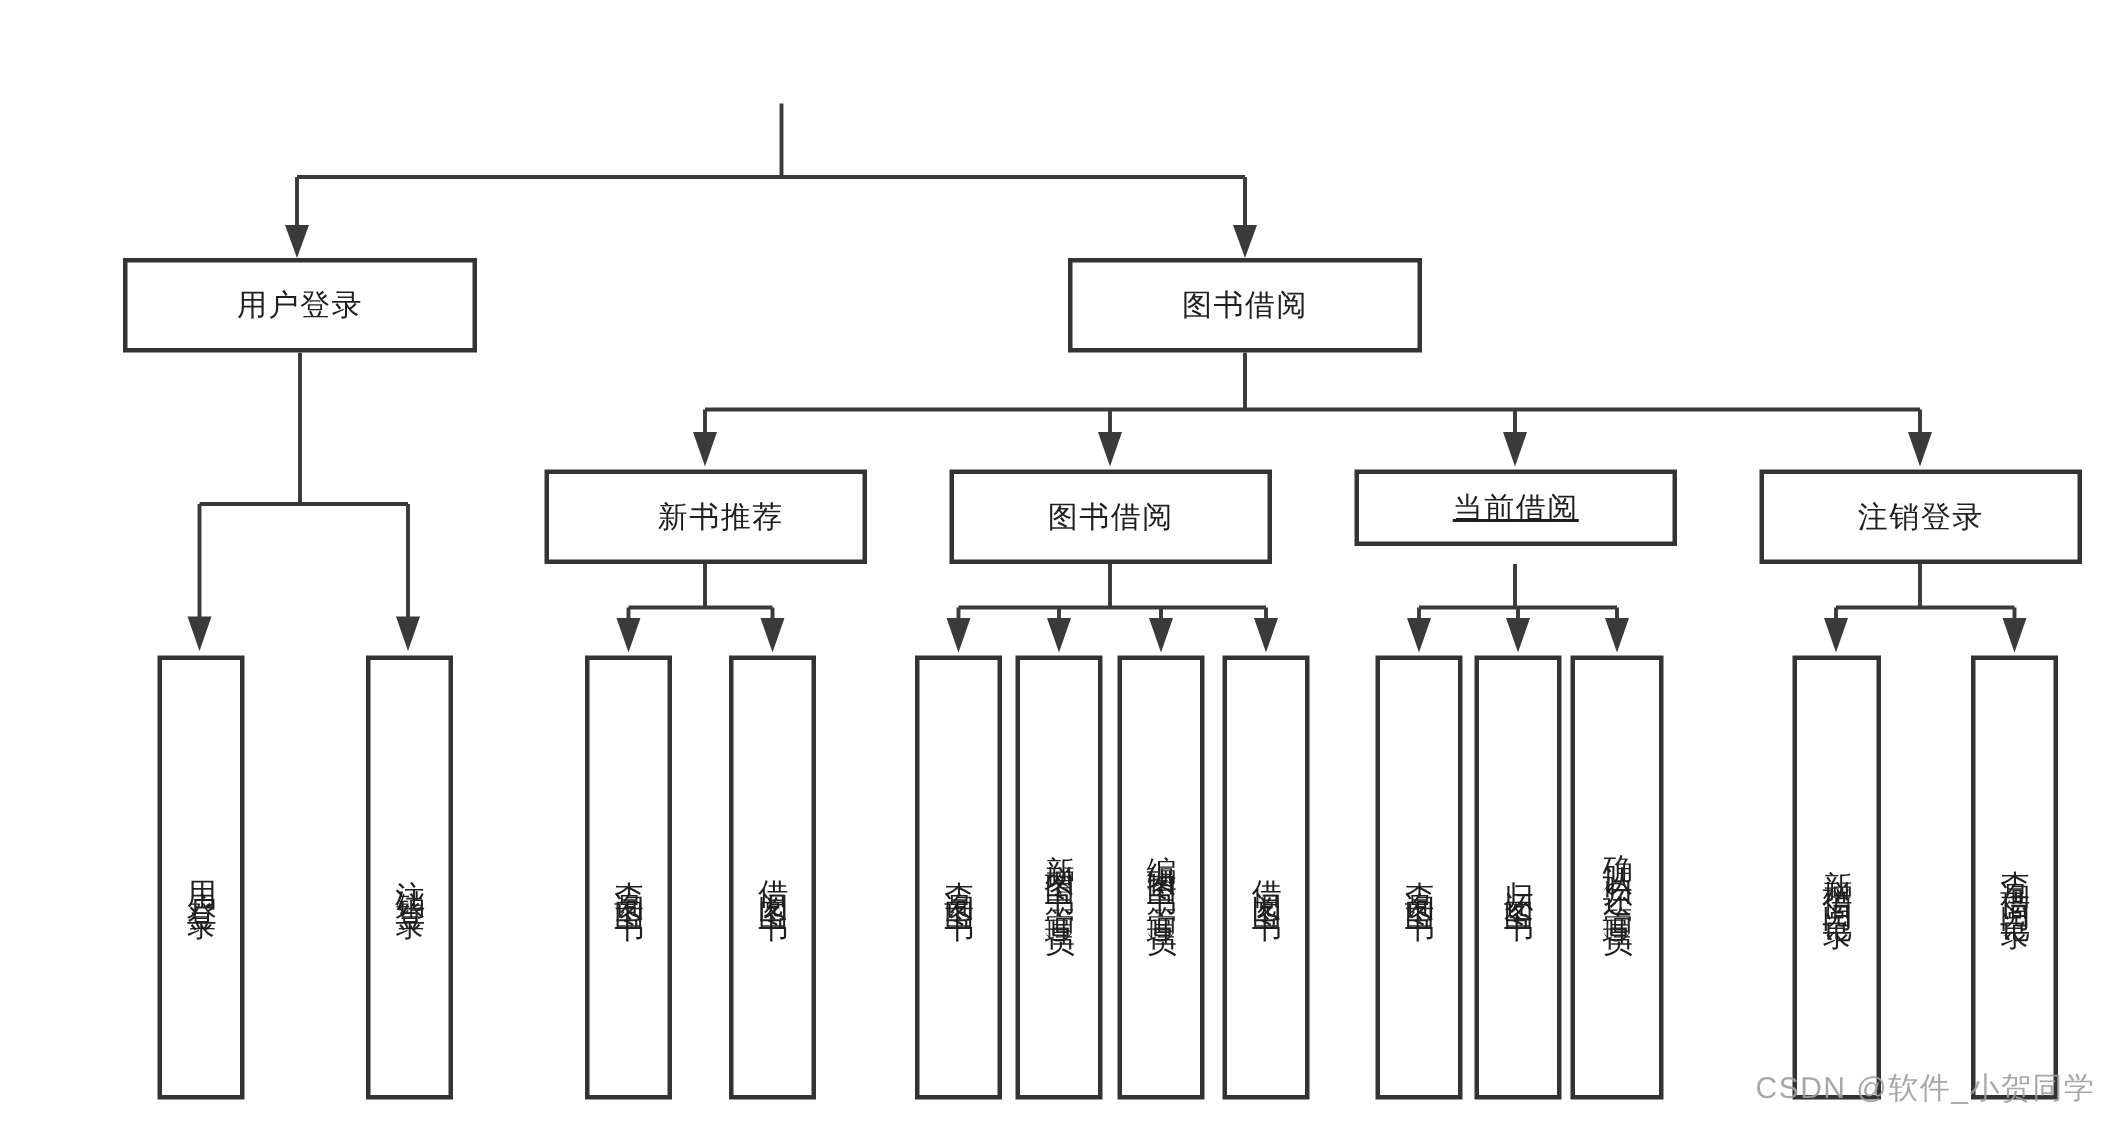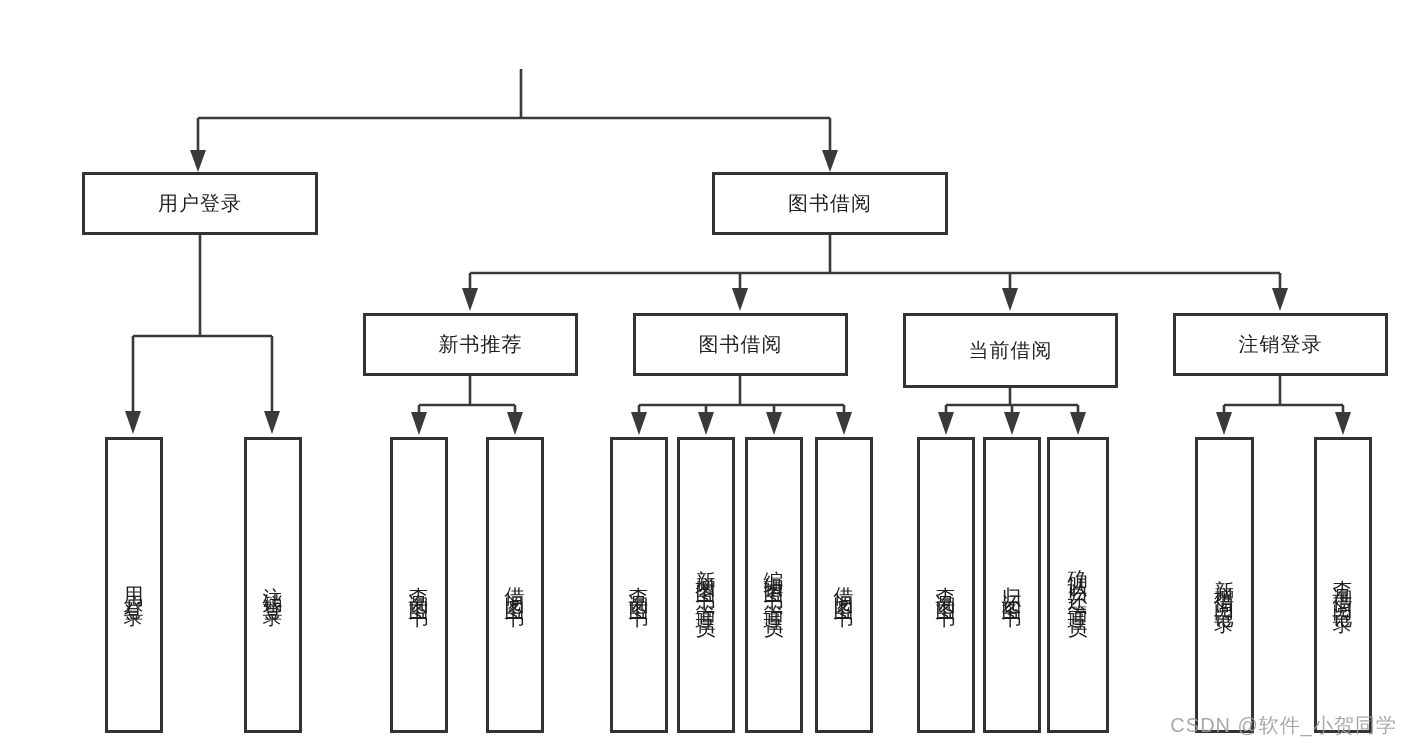--- a/index.html
+++ b/index.html
@@ -96,21 +96,21 @@
   <div class="node" style="left:712px;top:172px;width:236px;height:63px;">
     <span class="hlabel">图书借阅</span>
   </div>
 
   <div class="node" style="left:363px;top:313px;width:215px;height:63px;padding-left:20px;">
     <span class="hlabel">新书推荐</span>
   </div>
   <div class="node" style="left:633px;top:313px;width:215px;height:63px;">
     <span class="hlabel">图书借阅</span>
   </div>
-  <div class="node" style="left:903px;top:313px;width:215px;height:75px;">
+  <div class="node" style="left:903px;top:313px;width:215px;height:51px;text-decoration:underline;">
     <span class="hlabel">当前借阅</span>
   </div>
   <div class="node" style="left:1173px;top:313px;width:215px;height:63px;">
     <span class="hlabel">注销登录</span>
   </div>
 
   <div class="node vnode" style="left:105px;top:437px;width:58px;height:296px;">
     <span class="vlabel">用户登录</span>
   </div>
   <div class="node vnode" style="left:244px;top:437px;width:58px;height:296px;">

